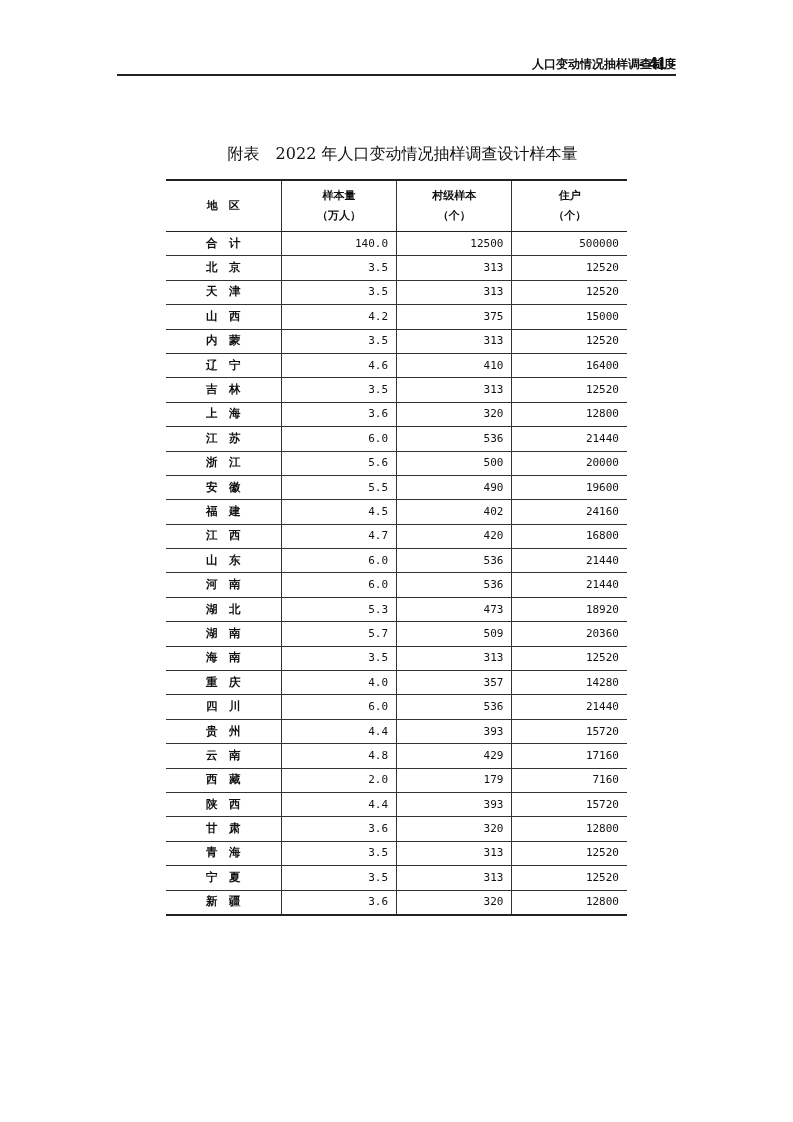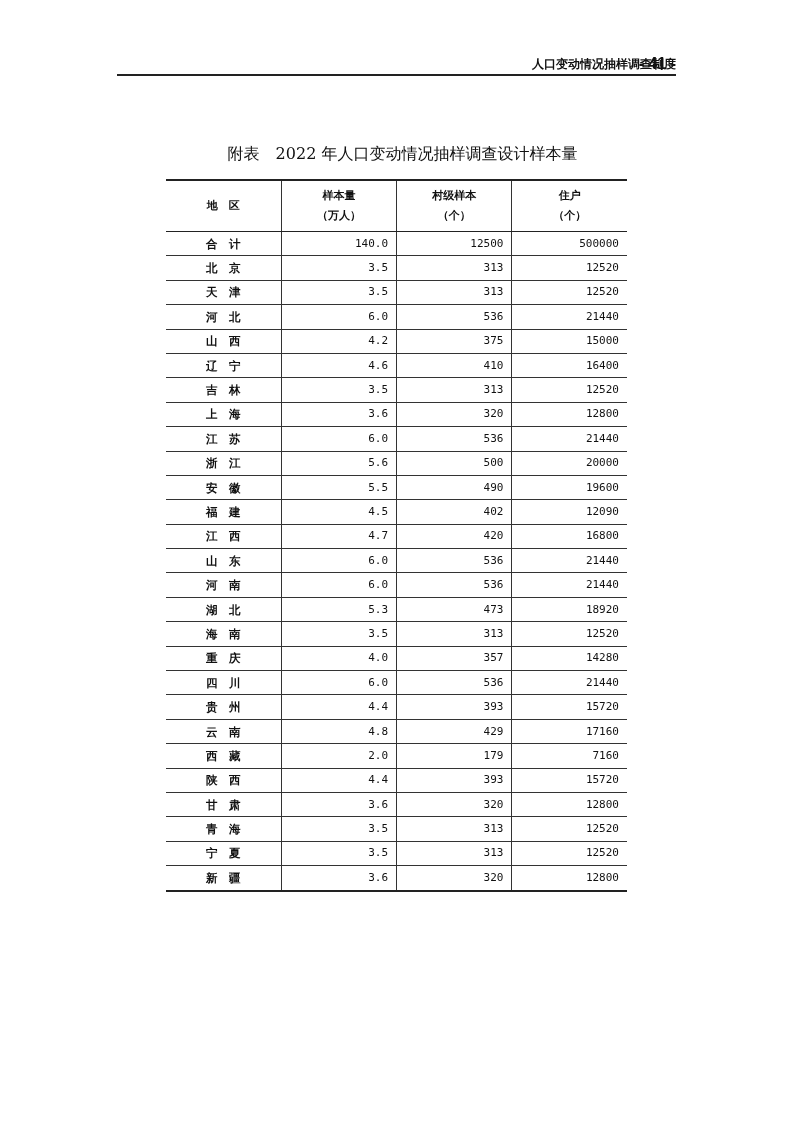--- a/index.html
+++ b/index.html
@@ -80,21 +80,21 @@
       border-bottom: 1.5px solid #222;
     }
     table.sample thead th.col-region { width: 115px; }
     table.sample thead th.col-num { width: 115px; border-radius: 24px; }
     table.sample tbody td {
       height: 23.4px;
       line-height: 22px;
     }
     table.sample tbody td.region {
       font-weight: bold;
-      font-family: Liberation Sans, sans-serif;
+      font-family: Liberation Mono, monospace;
       font-size: 11.5px;
       padding-left: 40px;
       letter-spacing: 0;
       white-space: pre;
     }
     table.sample tbody td.num {
       text-align: right;
       padding-right: 8px;
       font-family: "DejaVu Sans Mono", "Liberation Mono", monospace;
       font-size: 11px;
@@ -147,32 +147,32 @@
         <td class="num">313</td>
         <td class="num">12520</td>
       </tr>
       <tr>
         <td class="region">天　津</td>
         <td class="num">3.5</td>
         <td class="num">313</td>
         <td class="num">12520</td>
       </tr>
       <tr>
-        <td class="region">河　北</td>
-        <td class="num">6.0</td>
-        <td class="num">536</td>
-        <td class="num">21440</td>
-      </tr>
-      <tr>
         <td class="region">山　西</td>
         <td class="num">4.2</td>
         <td class="num">375</td>
         <td class="num">15000</td>
       </tr>
       <tr>
+        <td class="region">内　蒙</td>
+        <td class="num">3.5</td>
+        <td class="num">313</td>
+        <td class="num">12520</td>
+      </tr>
+      <tr>
         <td class="region">辽　宁</td>
         <td class="num">4.6</td>
         <td class="num">410</td>
         <td class="num">16400</td>
       </tr>
       <tr>
         <td class="region">吉　林</td>
         <td class="num">3.5</td>
         <td class="num">313</td>
         <td class="num">12520</td>
@@ -198,21 +198,21 @@
       <tr>
         <td class="region">安　徽</td>
         <td class="num">5.5</td>
         <td class="num">490</td>
         <td class="num">19600</td>
       </tr>
       <tr>
         <td class="region">福　建</td>
         <td class="num">4.5</td>
         <td class="num">402</td>
-        <td class="num">12090</td>
+        <td class="num">24160</td>
       </tr>
       <tr>
         <td class="region">江　西</td>
         <td class="num">4.7</td>
         <td class="num">420</td>
         <td class="num">16800</td>
       </tr>
       <tr>
         <td class="region">山　东</td>
         <td class="num">6.0</td>
@@ -225,20 +225,26 @@
         <td class="num">536</td>
         <td class="num">21440</td>
       </tr>
       <tr>
         <td class="region">湖　北</td>
         <td class="num">5.3</td>
         <td class="num">473</td>
         <td class="num">18920</td>
       </tr>
       <tr>
+        <td class="region">湖　南</td>
+        <td class="num">5.7</td>
+        <td class="num">509</td>
+        <td class="num">20360</td>
+      </tr>
+      <tr>
         <td class="region">海　南</td>
         <td class="num">3.5</td>
         <td class="num">313</td>
         <td class="num">12520</td>
       </tr>
       <tr>
         <td class="region">重　庆</td>
         <td class="num">4.0</td>
         <td class="num">357</td>
         <td class="num">14280</td>

